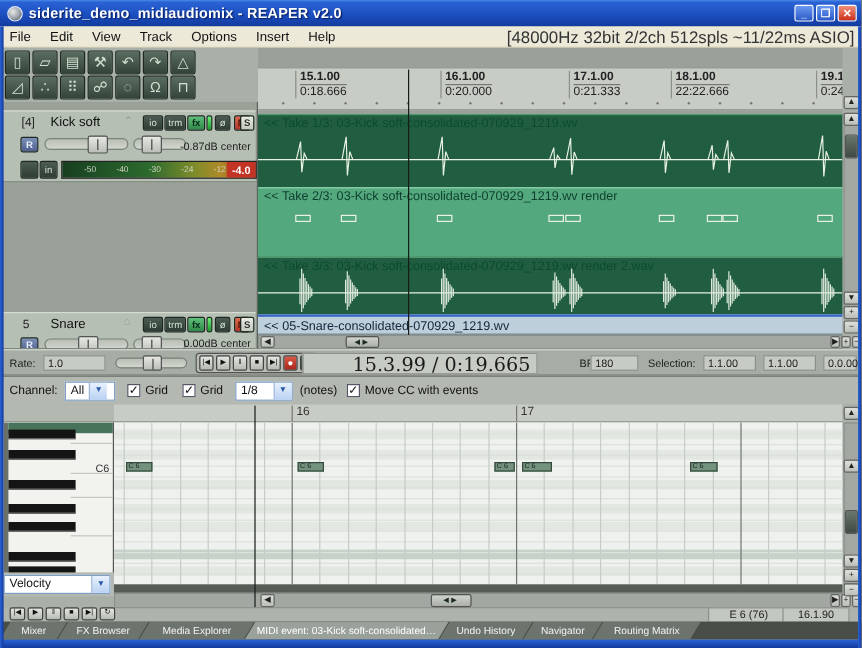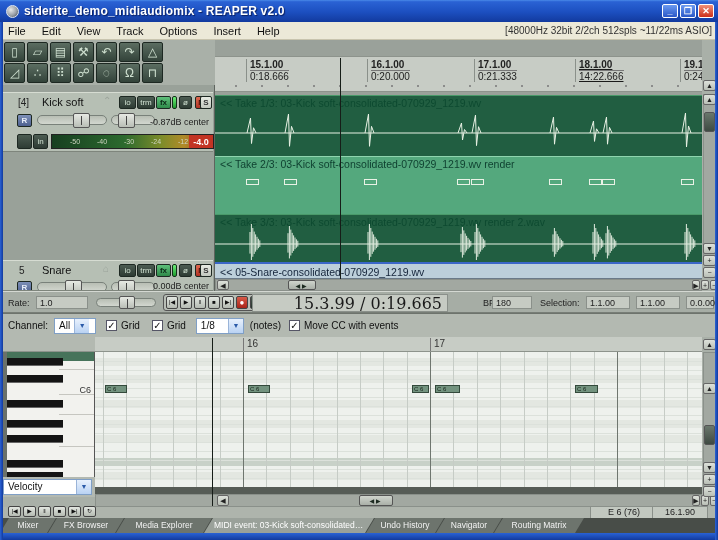--- a/index.html
+++ b/index.html
@@ -20,21 +20,21 @@
     text-shadow:1px 1px 1px #0a1f60; flex:1; }
   .winbtn { width:16px; height:14px; margin-left:2px; border:1px solid #fff; border-radius:2px;
     font-size:9px; line-height:12px; text-align:center; color:#fff; font-weight:bold;
     background:linear-gradient(#6a9af0,#2a58c8); }
   .winbtn.close { background:linear-gradient(#f09078,#cc2f1a); }
 
   
   #menubar { left:0; top:22px; width:718px; height:18px; background:#ece9d8;
     border-bottom:1px solid #c8c4ae; display:flex; align-items:center; }
   .menu-item { padding:2px 8px; font-size:11px; color:#111; }
-  #audio-status { margin-left:auto; padding-right:6px; font-size:10px; color:#333; }
+  #audio-status { margin-left:auto; padding-right:6px; font-size:14px; color:#333; }
 
   
   .winborder { background:linear-gradient(90deg,#2a62d4,#123a9e); z-index:50; }
 
   
   .tbrow { display:flex; gap:2px; }
   .tbbtn { width:21px; height:20px; border:1px solid #1d2822; border-radius:2px;
     background:linear-gradient(#5b6d61,#33433a); color:#cfe0d0; font-size:12px;
     line-height:18px; text-align:center; }
 
@@ -238,23 +238,23 @@
         <div class="rtime">0:18.666</div>
       </div>
       <div class="rmark" style="left: 152px;">
         <div class="rbeat">16.1.00</div>
         <div class="rtime">0:20.000</div>
       </div>
       <div class="rmark" style="left: 259px;">
         <div class="rbeat">17.1.00</div>
         <div class="rtime">0:21.333</div>
       </div>
-      <div class="rmark" style="left: 360px; text-decoration: underline;">
+      <div class="rmark" style="left: 344px;">
         <div class="rbeat">18.1.00</div>
-        <div class="rtime">14:22.666</div>
+        <div class="rtime">22:22.666</div>
       </div>
       <div class="rmark" style="left: 465px;">
         <div class="rbeat">19.1.0</div>
         <div class="rtime">0:24.0</div>
       </div>
       <div class="rdot" style="left: 20px;"></div>
       <div class="rdot" style="left: 46px;"></div>
       <div class="rdot" style="left: 72px;"></div>
       <div class="rdot" style="left: 98px;"></div>
       <div class="rdot" style="left: 124px;"></div>

